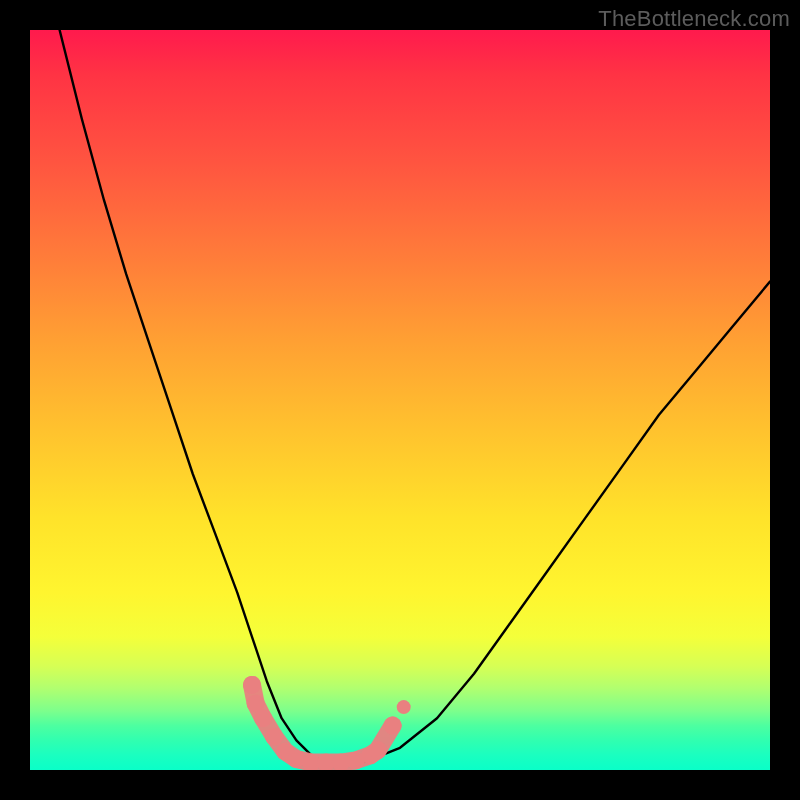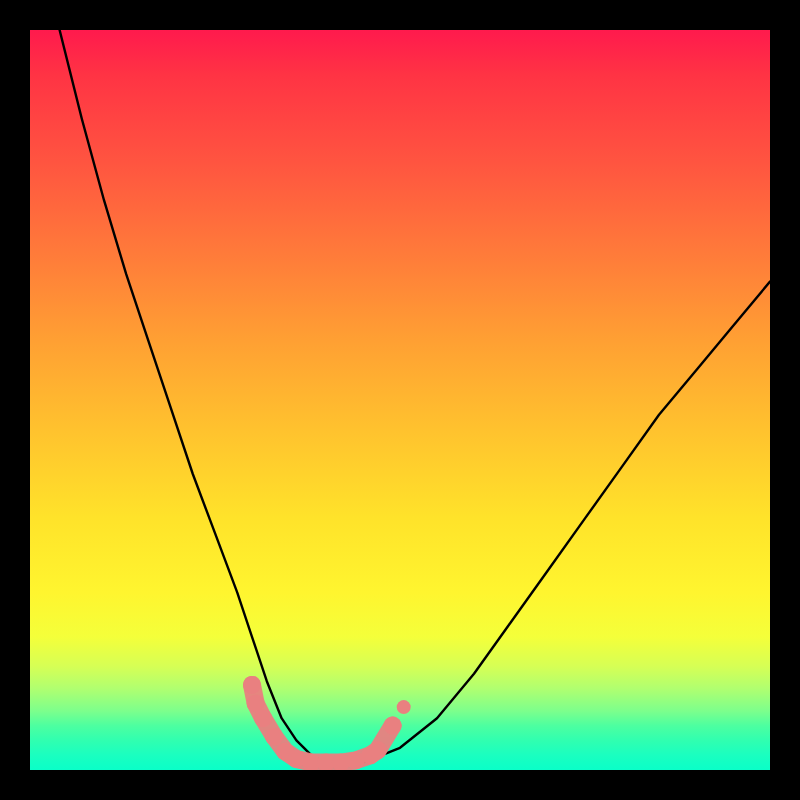--- a/index.html
+++ b/index.html
@@ -59,20 +59,21 @@
     left: 0;
     top: 0;
     width: 740px;
     height: 740px;
   }
 </style>
 </head>
 <body>
 
 <div class="frame">
+  <div class="watermark">TheBottleneck.com</div>
   <div class="plot-area">
     <svg class="curve-layer" viewBox="0 0 740 740" preserveAspectRatio="none">
       <g id="curve-group">
           <path d="M29.60 0.00 L51.80 88.80 L74.00 170.20 L96.20 244.20 L118.40 310.80 L140.60 377.40 L162.80 444.00 L185.00 503.20 L207.20 562.40 L222.00 606.80 L236.80 651.20 L251.60 688.20 L266.40 710.40 L281.20 725.20 L296.00 732.60 L333.00 732.60 L370.00 717.80 L407.00 688.20 L444.00 643.80 L481.00 592.00 L518.00 540.20 L555.00 488.40 L592.00 436.60 L629.00 384.80 L666.00 340.40 L703.00 296.00 L740.00 251.60" fill="none" stroke="#000000" stroke-width="2.4" stroke-linecap="round" stroke-linejoin="round"></path>
         </g>
       <g id="marker-group">
           <path d="M222.00 654.90 L225.70 673.40 L233.10 688.20 L244.20 706.70 L255.30 721.50 L266.40 728.90 L281.20 732.60 L296.00 732.60 L310.80 732.60 L325.60 730.38 L340.40 725.20 L347.80 720.02 L362.60 695.60" fill="none" stroke="#e98080" stroke-width="18" stroke-linecap="round" stroke-linejoin="round" opacity="0.95"></path>
           <circle cx="222.00" cy="654.90" r="9" fill="#e98080"></circle>
           <circle cx="225.70" cy="673.40" r="9" fill="#e98080"></circle>
           <circle cx="233.10" cy="688.20" r="9" fill="#e98080"></circle>

